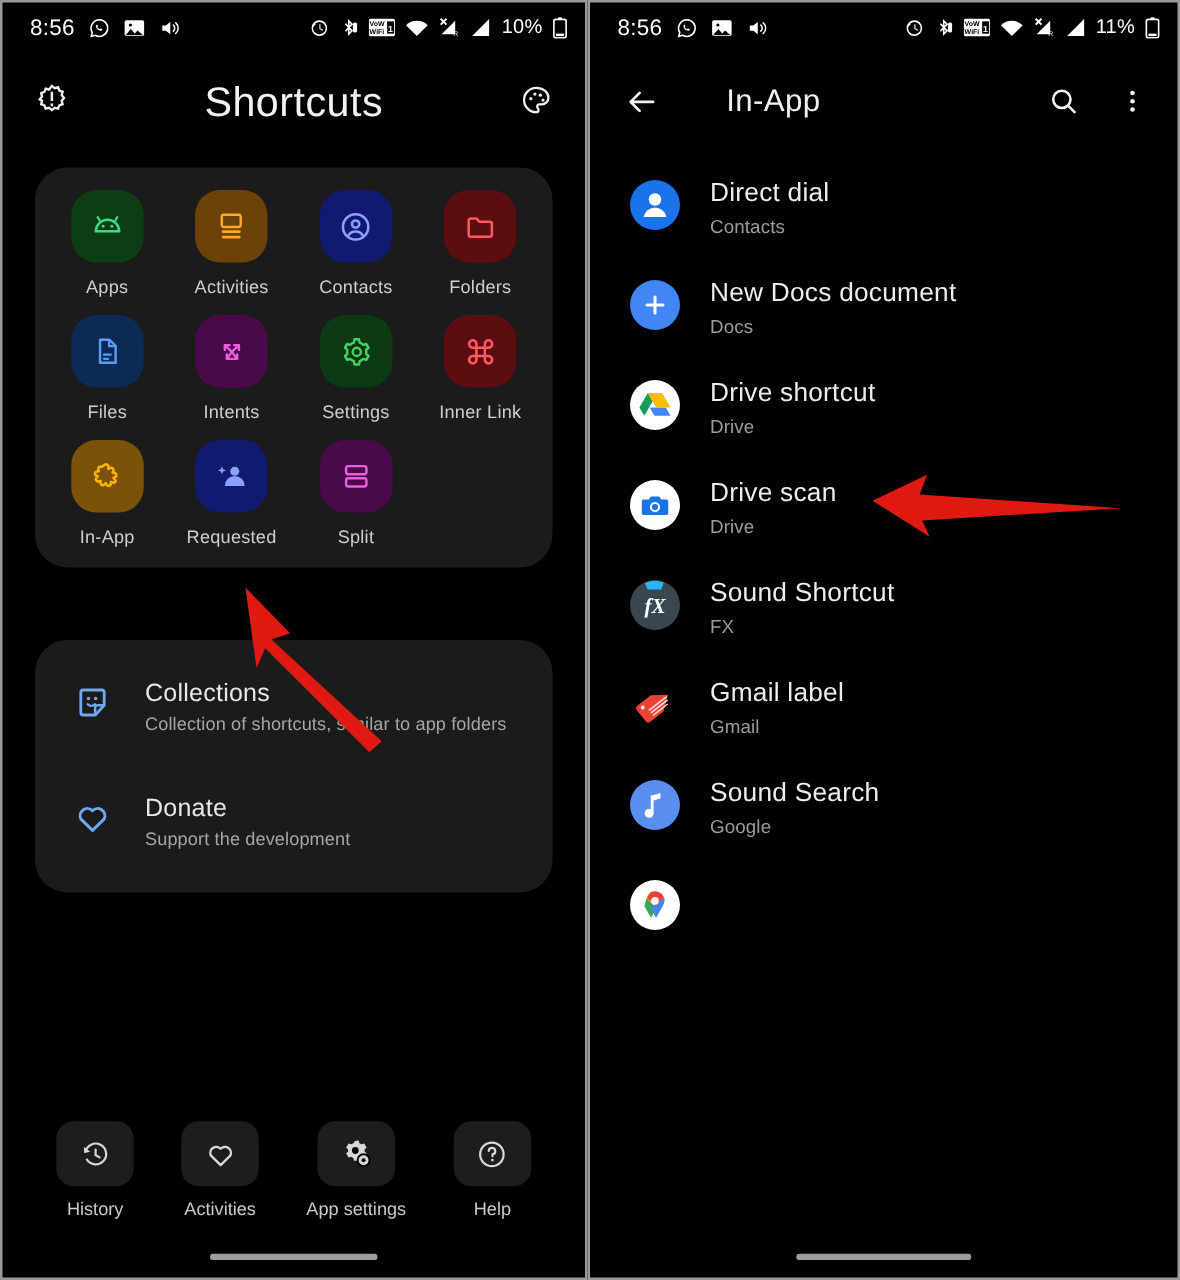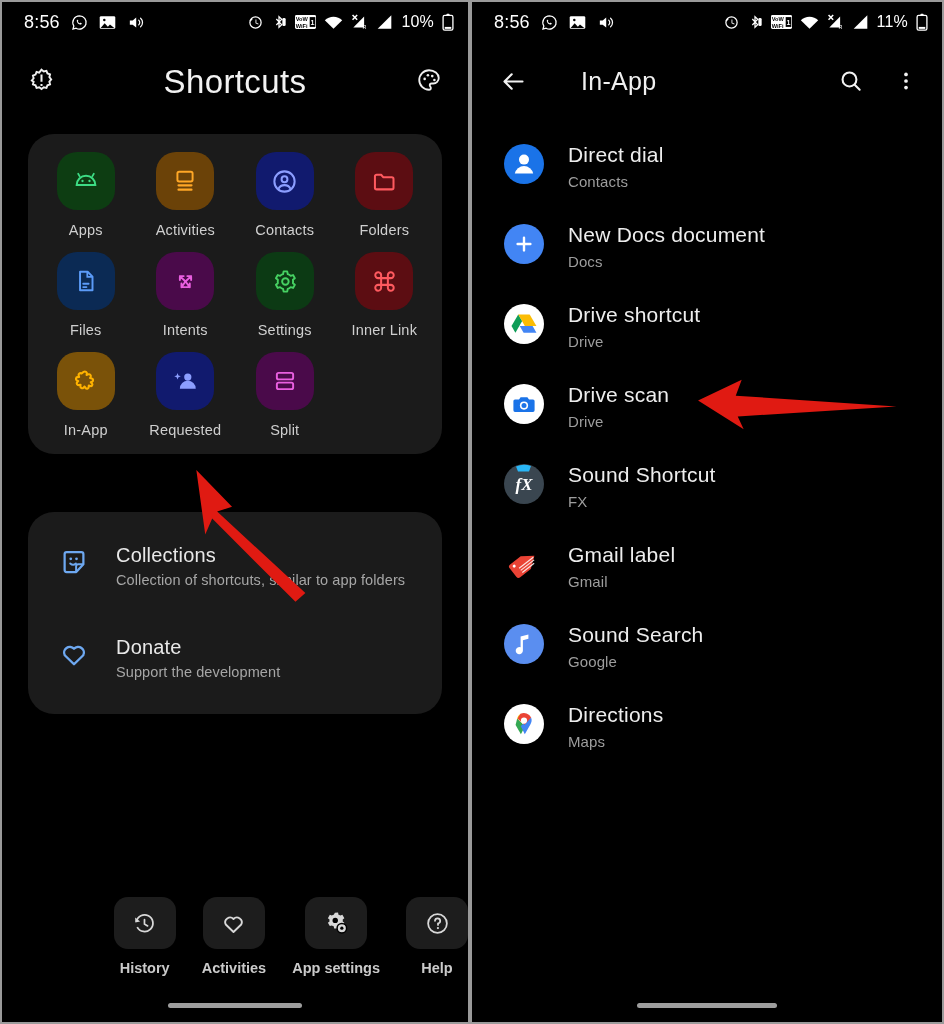--- a/index.html
+++ b/index.html
@@ -76,21 +76,21 @@
   .lrow { display: flex; align-items: flex-start; padding: 12px 26px; cursor: pointer; }
   .lrow + .lrow { margin-top: 24px; }
   .lrow .li-ic { width: 40px; flex: 0 0 40px; display: flex; justify-content: center; padding-top: 3px; }
   .lrow .li-tx { margin-left: 22px; }
   .li-title { font-size: 20px; color: #e8e8e8; font-weight: 400; letter-spacing: .2px; }
   .li-sub { font-size: 14.5px; color: #a6a6a6; margin-top: 5px; letter-spacing: .1px; }
 
   
   .bottombar {
     position: absolute; left: 0; right: 0; bottom: 46px;
-    display: flex; justify-content: flex-end; gap: 26px; font-weight: bold;
+    display: flex; justify-content: center; gap: 38px;
   }
   .bitem { display: flex; flex-direction: column; align-items: center; cursor: pointer; }
   .bbox {
     width: 62px; height: 52px; border-radius: 14px;
     background: #1d1d1d;
     display: flex; align-items: center; justify-content: center;
   }
   .blabel { margin-top: 11px; font-size: 14.5px; color: #cacaca; }
 
   
@@ -637,24 +637,20 @@
         <span class="ricon">
           <svg width="40" height="40" viewBox="0 0 40 40">
               <circle cx="20" cy="20" r="20" fill="#fff"></circle>
               <path fill="#34a853" d="M13.2 14.4 21 22.2l-4.1 8.1-5.3-9.4z"></path>
               <path fill="#fbbc04" d="M13.2 14.4a8 8 0 0 1 3.3-4.7l5.5 5.3-3.2 4z"></path>
               <path fill="#4285f4" d="M27.1 13.5c1.3 3 .2 5.4-1 7.5l-5.3 9.3-4.1-8.2z"></path>
               <path fill="#ea4335" d="M16.5 9.7a8 8 0 0 1 10.6 3.8l-6.5 7.2-7-6.3z"></path>
               <circle cx="20" cy="16.6" r="3.1" fill="#fff"></circle>
             </svg>
         </span>
-        <span class="rtext">
-          <div class="rname">Directions</div>
-          <div class="rapp">Maps</div>
-        </span>
       </div>
 
     </div>
 
     <div class="homebar"></div>
 
     <svg class="arrow-layer" viewBox="0 0 474 1024">
       <g fill="#e01a12">
         <path d="M228 402 L272 381 L266 397 L428 408 L268 418 L274 431 Z"></path>
       </g>

